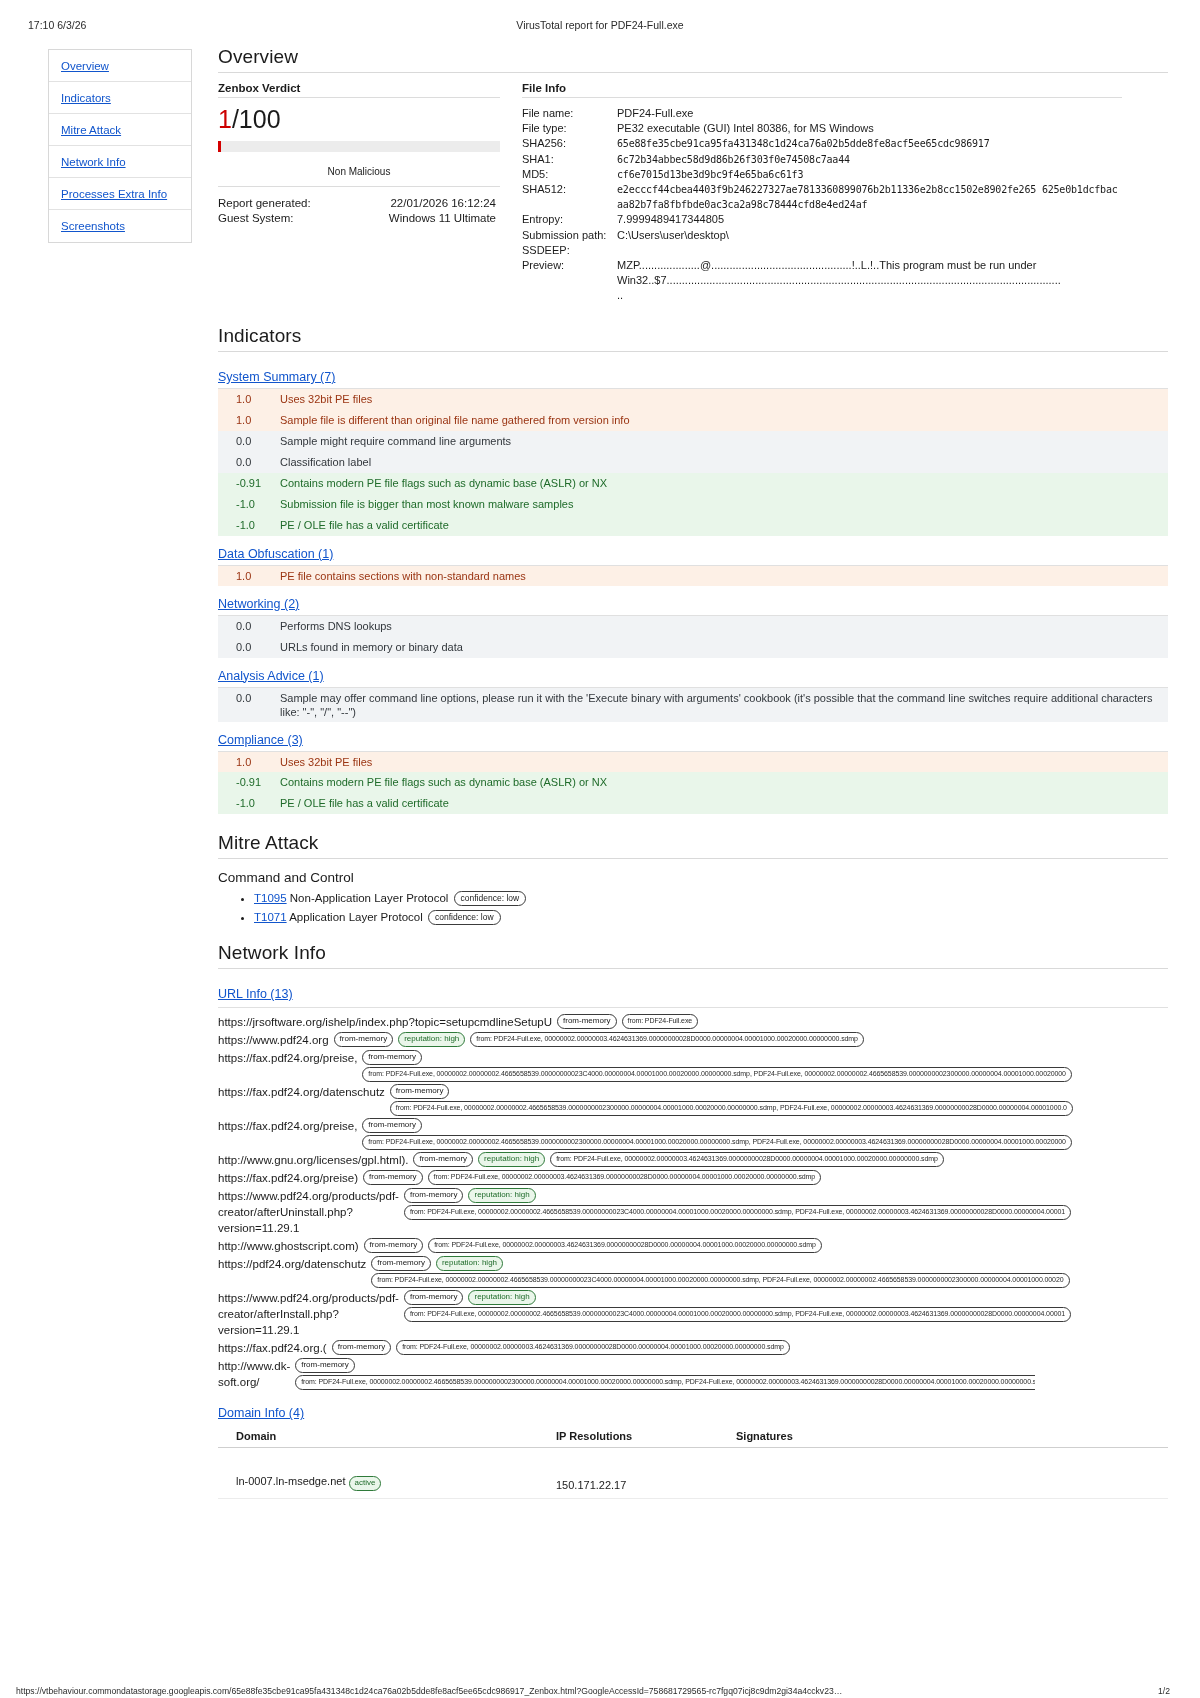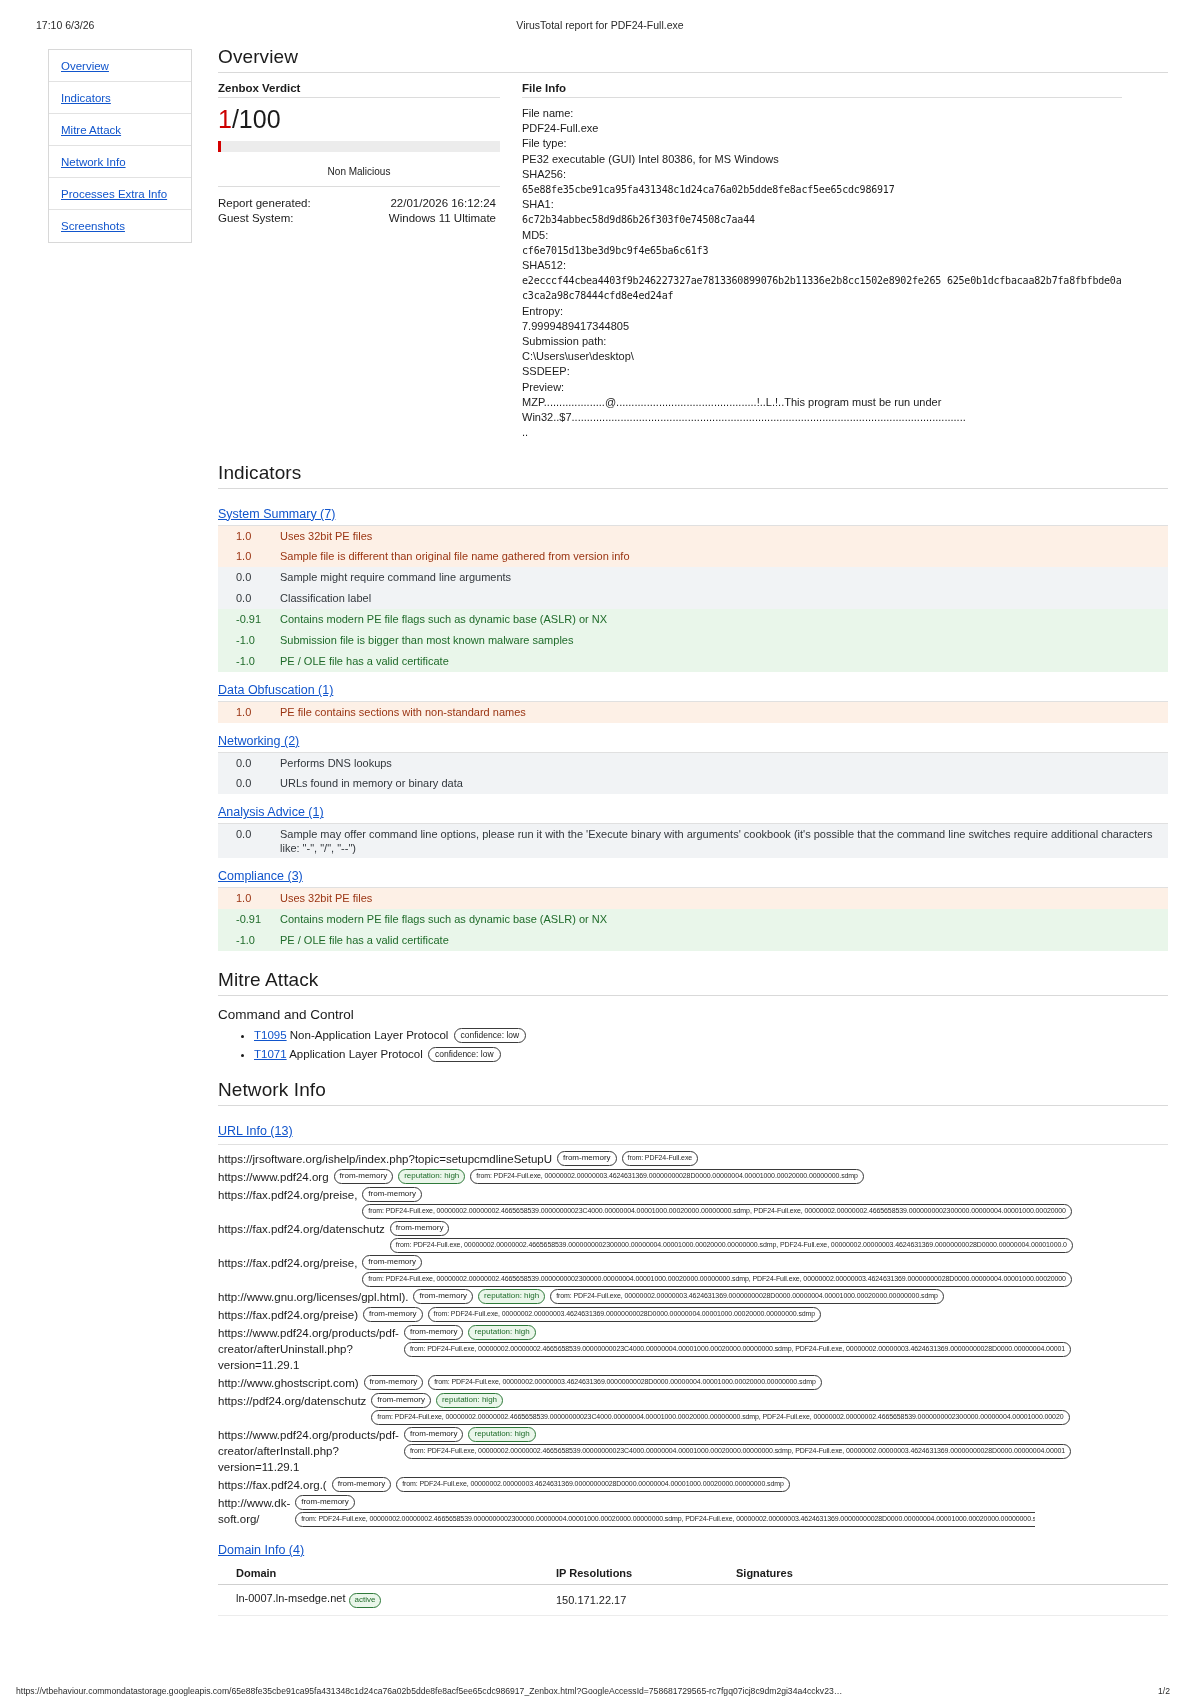--- a/index.html
+++ b/index.html
@@ -11,21 +11,21 @@
     font-family:"Liberation Sans", sans-serif;
     color:#1b1b1b;
     position:relative;
     overflow:hidden;
     font-size:11.5px;
   }
 
   
   .print-head {
     position:absolute; top:19px; left:0; width:1070px;
-    display:flex; font-size:10.5px; color:#2b2b2b;padding-left:8px;
+    display:flex; font-size:10.5px; color:#2b2b2b;
   }
   .print-head .ph-left { margin-left:28px; }
   .print-head .ph-center { position:absolute; left:0; width:1200px; text-align:center; }
 
   .print-foot {
     position:absolute; bottom:12px; left:0; width:1200px;
     font-size:8.6px; color:#2b2b2b;
   }
   .print-foot .pf-left { position:absolute; left:16px; white-space:nowrap; }
   .print-foot .pf-right { position:absolute; right:30px; }
@@ -78,21 +78,21 @@
   .verdict-label {
     text-align:center; font-size:10px; color:#1b1b1b;
     margin:14px 0 9px 0; padding-bottom:9px;
     border-bottom:1px solid #dcdcdc;
   }
   .kv { display:flex; font-size:11.5px; line-height:15px; }
   .kv .k { width:128px; color:#1b1b1b; flex:none; }
   .kv .v { color:#1b1b1b; }
   .kv.right .v { width:150px; text-align:right; }
 
-  .fi-row { display:flex; font-size:11px; line-height:15.2px;flex-direction:column; }
+  .fi-row { display:flex; font-size:11px; line-height:15.2px; }
   .fi-row .fi-k { width:95px; flex:none; }
   .fi-row .fi-v { flex:1; word-break:break-all; }
   .fi-v.mono { font-family:"DejaVu Sans Mono", monospace; font-size:10px; letter-spacing:-.2px; }
   .fi-prev { line-height:15px; }
 
   
   .ind-group { margin-top:2px; }
   .grp-link {
     display:inline-block; color:#1155cc; text-decoration:underline;
     font-size:12.5px; margin:9px 0 4px 0; cursor:pointer;
@@ -142,21 +142,21 @@
   }
   .tag-clip { overflow:hidden; max-width:740px; }
 
   
   .dom-head {
     display:flex; font-size:11px; font-weight:700; padding:6px 0 5px 18px;
     border-bottom:1px solid #cfcfcf;
   }
   .dom-row {
     display:flex; font-size:11px; padding:7px 0 7px 18px;
-    border-bottom:1px solid #ececec; align-items:center;
+    border-bottom:1px solid #ececec; align-items:flex-end;margin-top:20px;
   }
   .c-domain { width:320px; flex:none; }
   .c-ip { width:180px; flex:none; }
   .c-sig { flex:1; }
   .tag.active { border-color:#2f7a3a; color:#1f6b2a; background:#eaf6ea; }
 </style>
 </head>
 <body>
 
 <div class="print-head">

